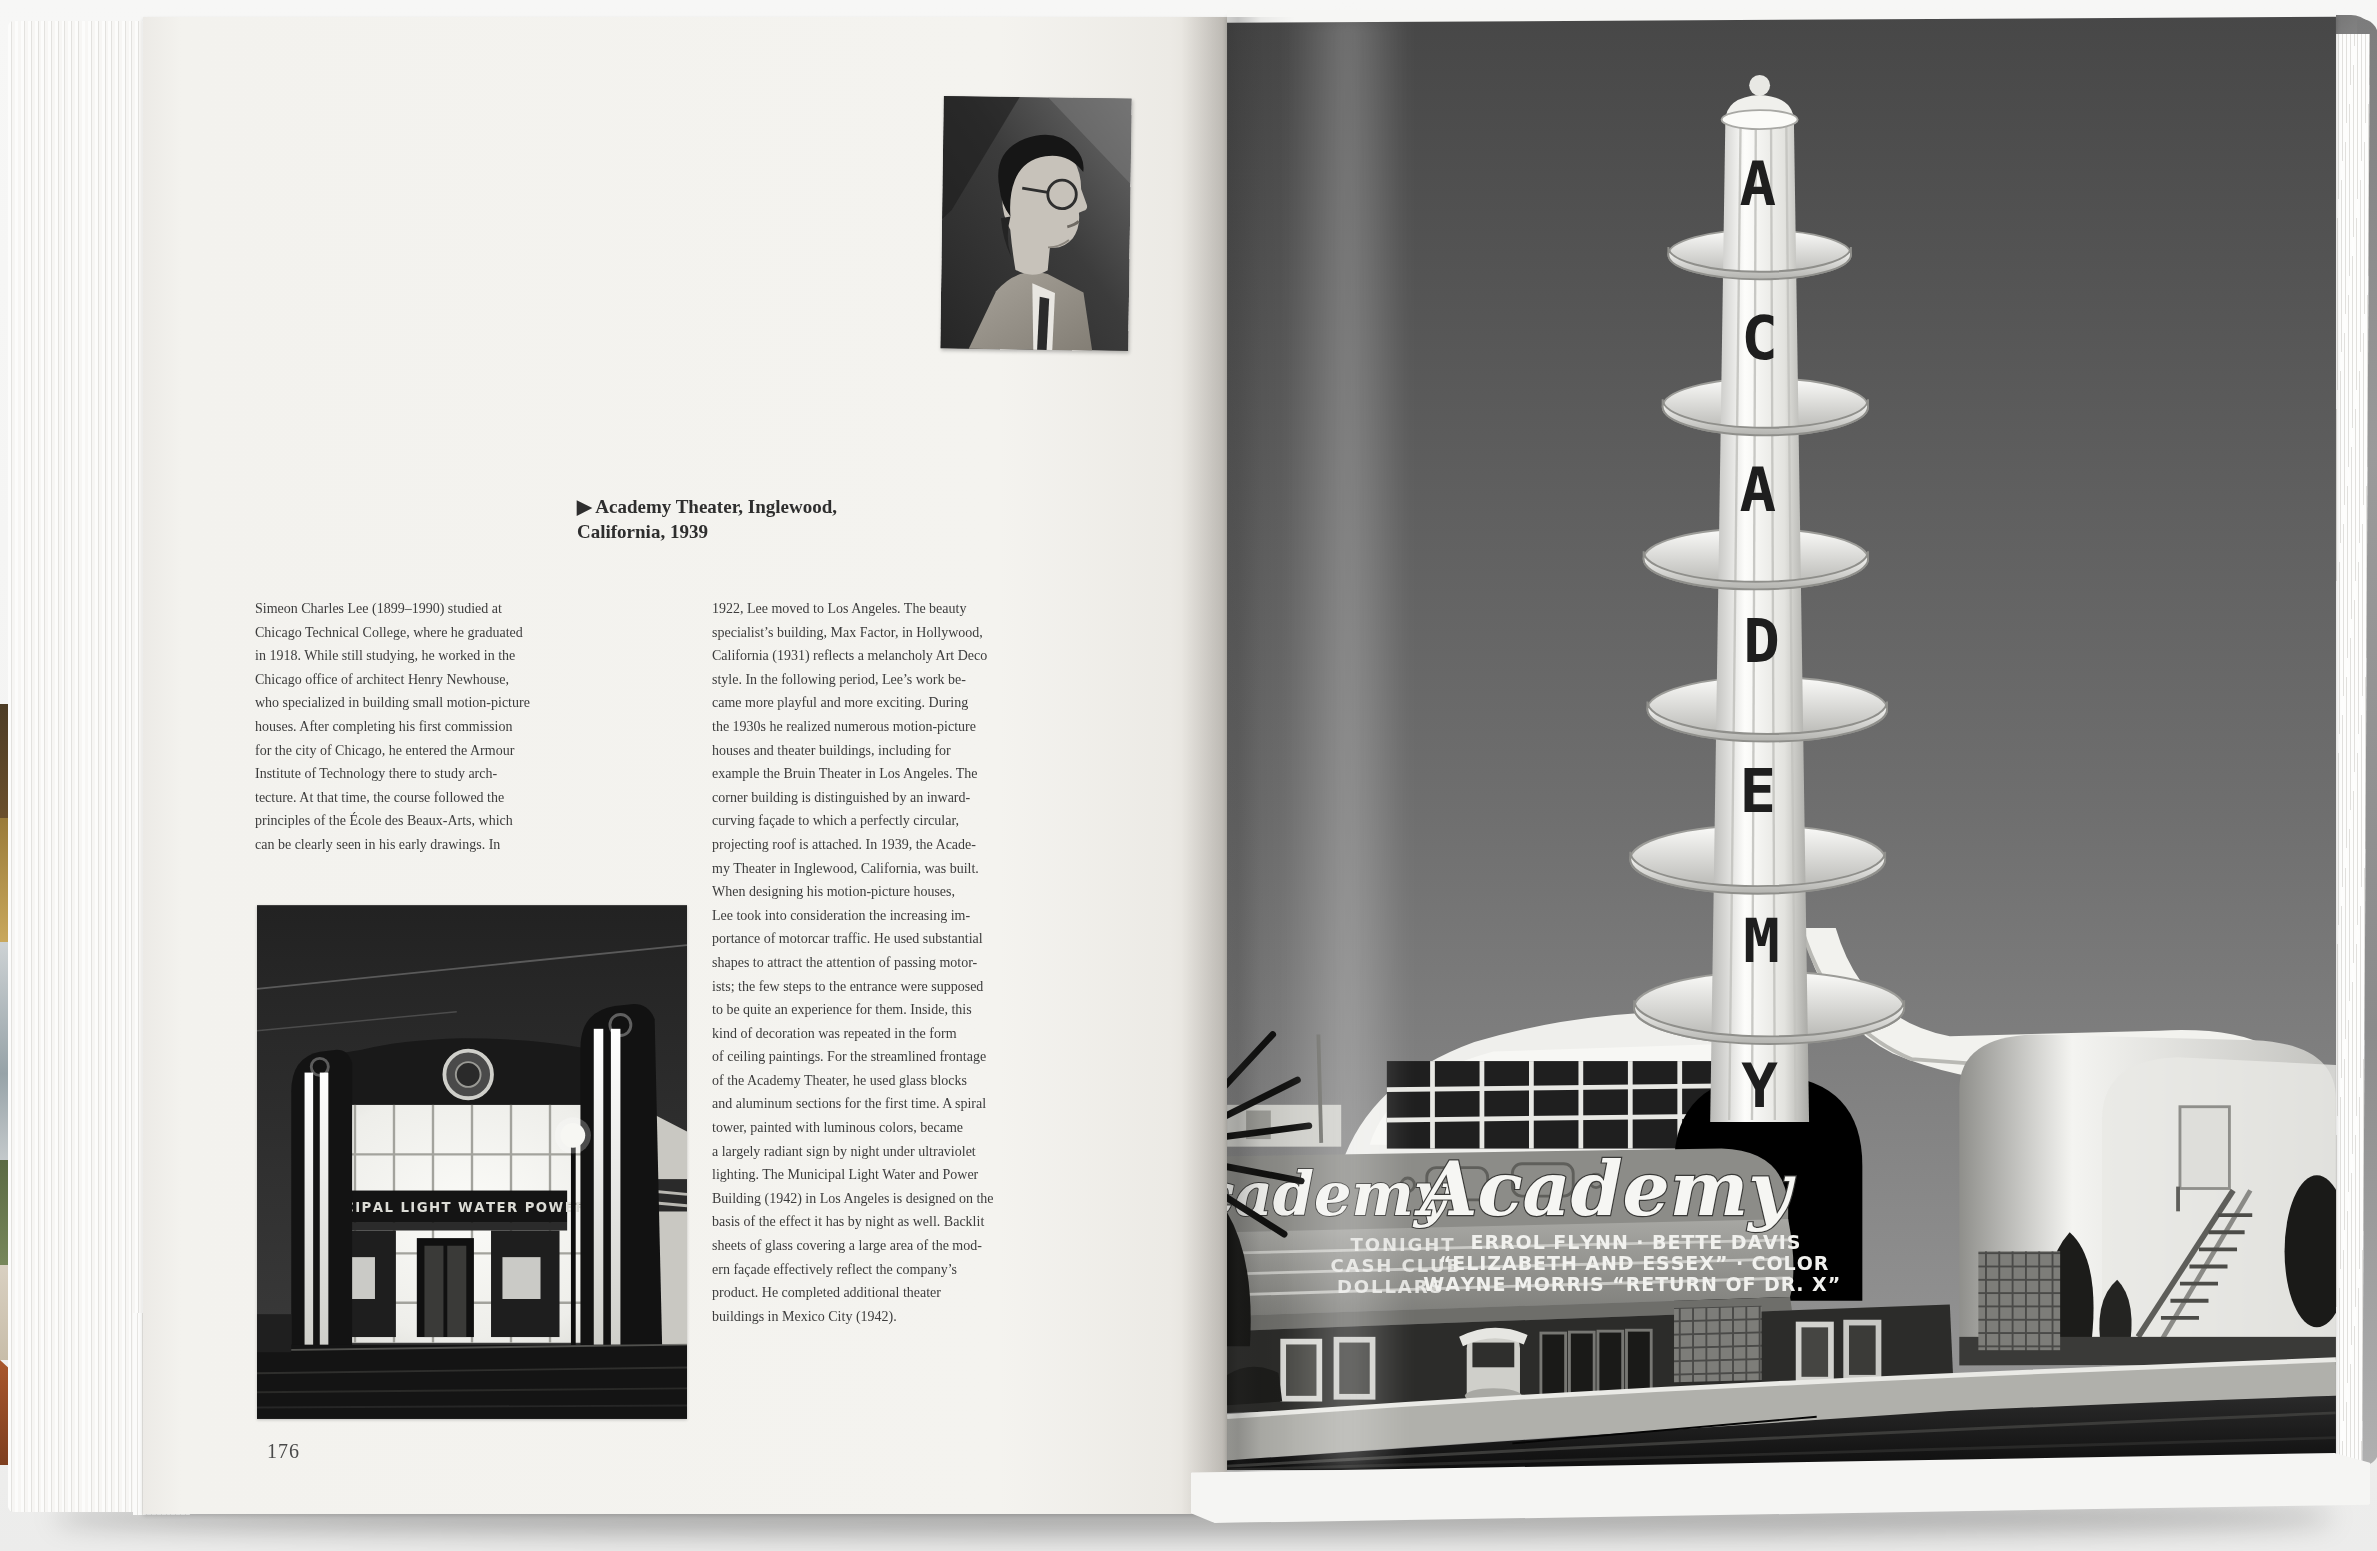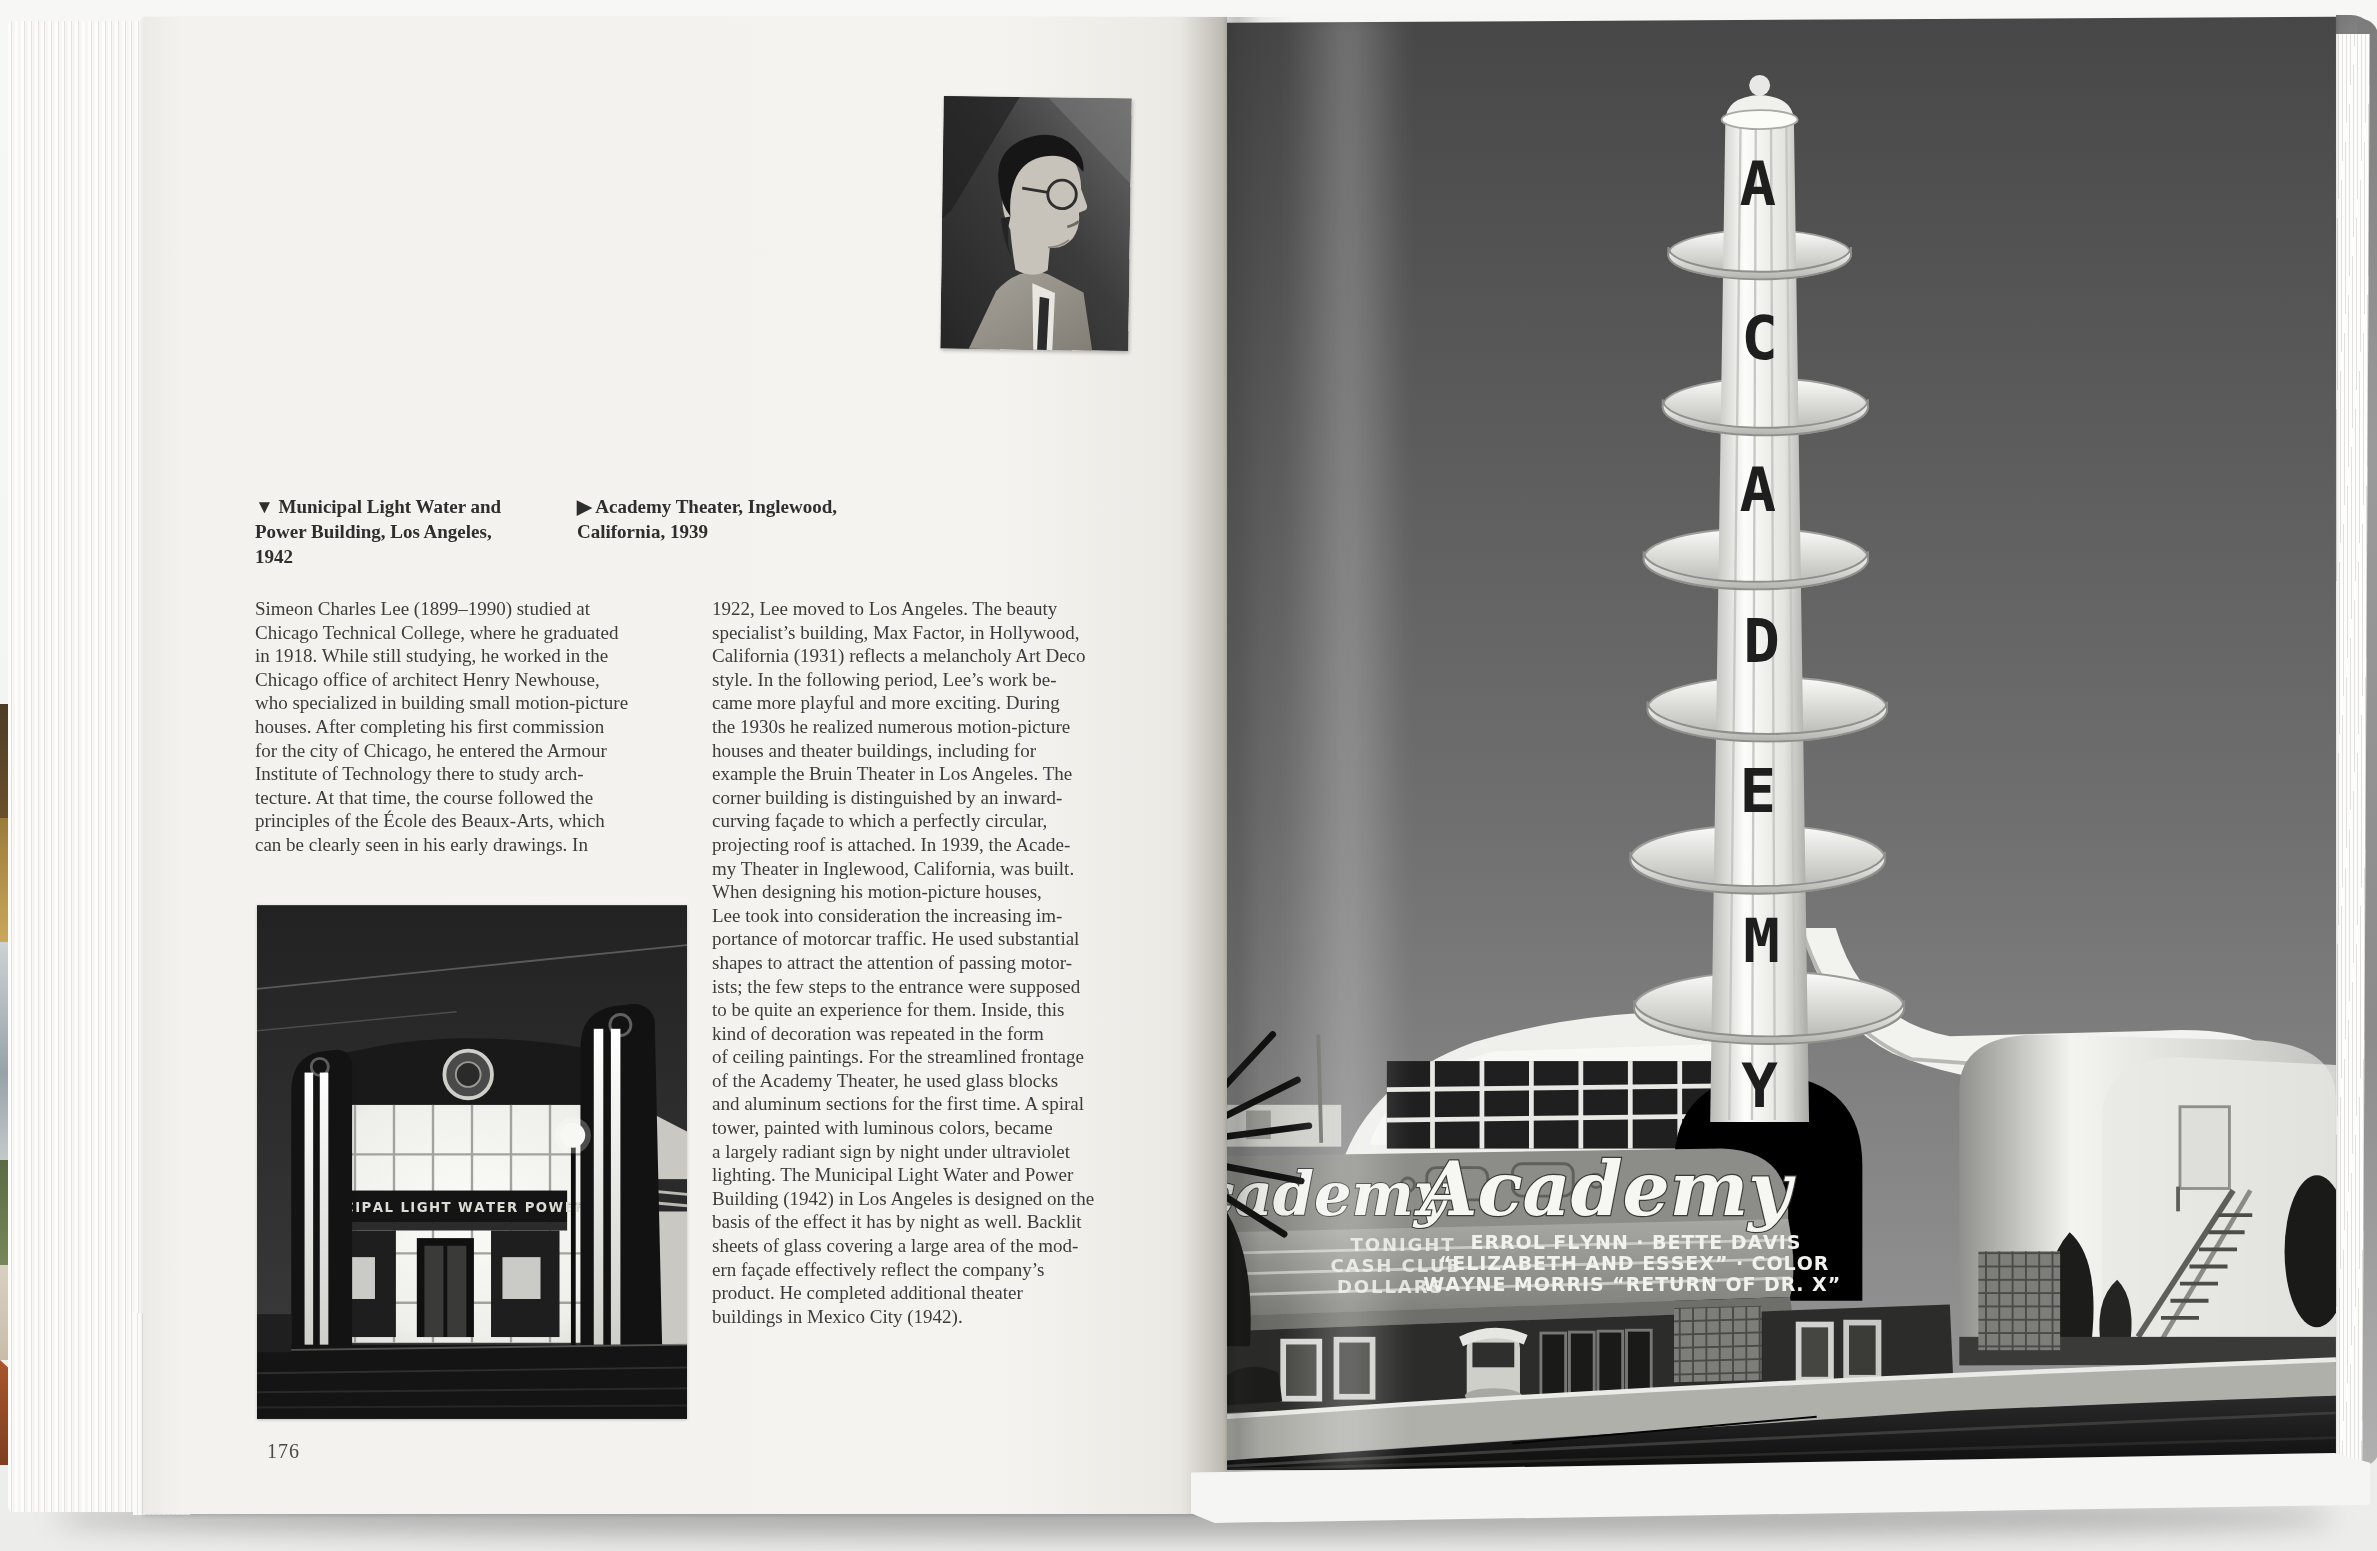--- a/index.html
+++ b/index.html
@@ -45,21 +45,21 @@
   .title{left:114px;top:68px;font-size:57px;letter-spacing:0.5px;white-space:nowrap;}
   .title .t1{color:#1f1f1f;}
   .title .t2{color:#8e8e8e;}
   .quote{left:257px;top:249px;width:533px;font-size:22.4px;line-height:29.5px;
     font-style:italic;color:#6d6d6d;white-space:pre-line;}
   .portrait{left:799px;top:80px;width:188px;height:253px;transform:rotate(.8deg);
     box-shadow:1px 1.9px 3.8px rgba(0,0,0,.25);}
   .caption{font-size:19px;line-height:25px;font-weight:700;color:#2e2e2e;white-space:pre-line;}
   .cap1{left:112px;top:477px;width:276px;}
   .cap2{left:434px;top:477px;width:285px;font-family:Liberation Serif, serif;}
-  .bodycol{font-size:19px;line-height:23.6px;color:#3c3c3c;white-space:pre-line;}
+  .bodycol{font-size:14px;line-height:23.6px;color:#3c3c3c;white-space:pre-line;}
   .col1{left:112px;top:580px;width:457px;}
   .col2{left:569px;top:580px;width:466px;}
   .muniphoto{left:114px;top:888px;width:430px;height:514px;box-shadow:0 1px 2.9px rgba(0,0,0,.2);}
   .pagenum{left:124px;top:1423px;font-size:20px;color:#4a4a4a;letter-spacing:1px;}
   
   .page-right{left:1227px;top:15px;width:1109px;height:1455px;background:#777;
     box-shadow:0 1.9px 4.8px rgba(0,0,0,.2);}
   .gloss{left:1286px;top:15px;width:124px;height:1455px;
     background:linear-gradient(90deg,rgba(255,255,255,0),rgba(255,255,255,.24) 50%,rgba(255,255,255,0));
     filter:blur(8.6px);}
@@ -117,23 +117,20 @@
 
       <circle cx="126" cy="102" r="15" fill="none" stroke="#2e2e2e" stroke-width="3"></circle>
       <line x1="111" y1="100" x2="84" y2="96" stroke="#2e2e2e" stroke-width="3"></line>
 
       <path d="M132 136 Q140 134 144 130" stroke="#6f6a63" stroke-width="3" fill="none"></path>
       <path d="M112 158 Q124 158 134 150" stroke="#8a857d" stroke-width="2" fill="none"></path>
     </svg>
   </div>
 
 
-  <div class="abs caption cap1">▼ Municipal Light Water and
-Power Building, Los Angeles,
-1942</div>
   <div class="abs caption cap2">▶ Academy Theater, Inglewood,
 California, 1939</div>
 
   <div class="abs bodycol col1">Simeon Charles Lee (1899–1990) studied at
 Chicago Technical College, where he graduated
 in 1918. While still studying, he worked in the
 Chicago office of architect Henry Newhouse,
 who specialized in building small motion-picture
 houses. After completing his first commission
 for the city of Chicago, he entered the Armour

